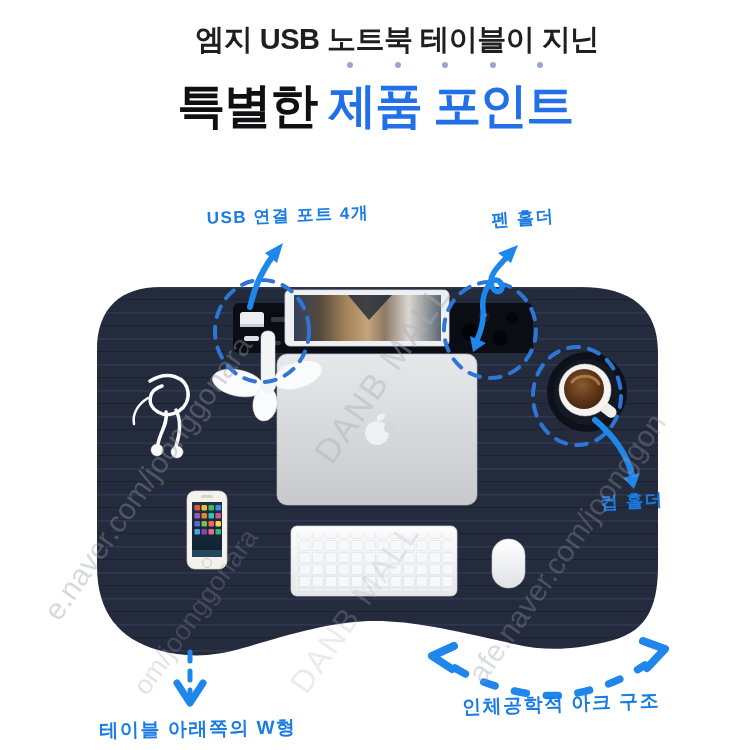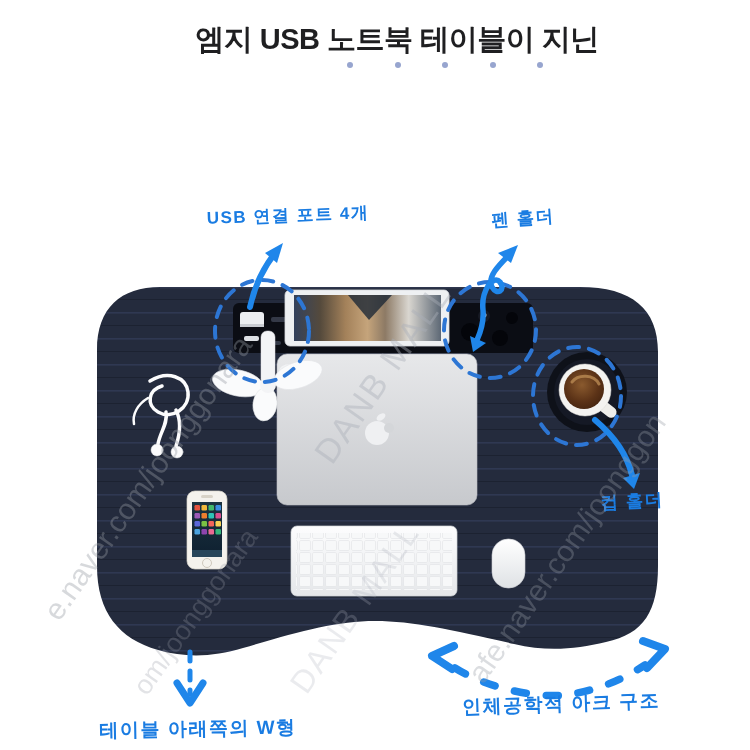--- a/index.html
+++ b/index.html
@@ -41,20 +41,21 @@
 <div class="page">
 
   <div class="subtitle">엠지 USB 노트북 테이블이 지닌</div>
   <div class="dots">
     <span></span>
     <span></span>
     <span></span>
     <span></span>
     <span></span>
   </div>
+  <div class="title"><span>특별한 </span><span class="hl">제품 포인트</span></div>
 
   <svg width="750" height="750" viewBox="0 0 750 750">
     <defs>
       <pattern id="wood" width="750" height="26" patternUnits="userSpaceOnUse">
         <rect width="750" height="26" fill="#242b3d"></rect>
         <rect y="0" width="750" height="1.6" fill="#2f3852"></rect>
         <rect y="13" width="750" height="1" fill="#1c2231"></rect>
       </pattern>
       <linearGradient id="lid" x1="0" y1="0" x2="0" y2="1">
         <stop offset="0" stop-color="#e7e8ea"></stop>

